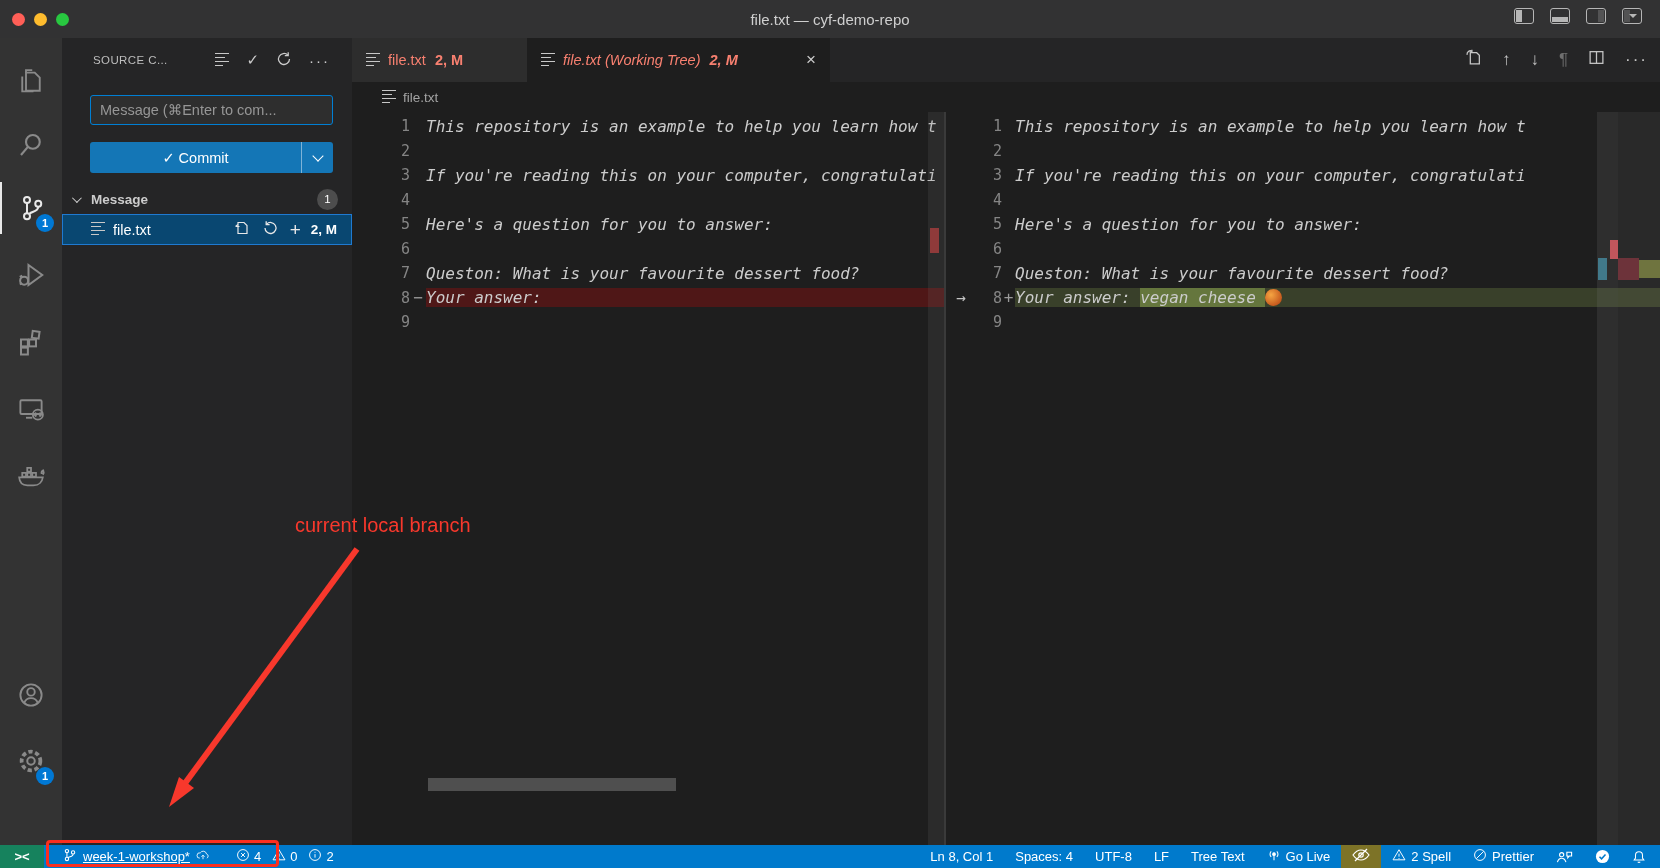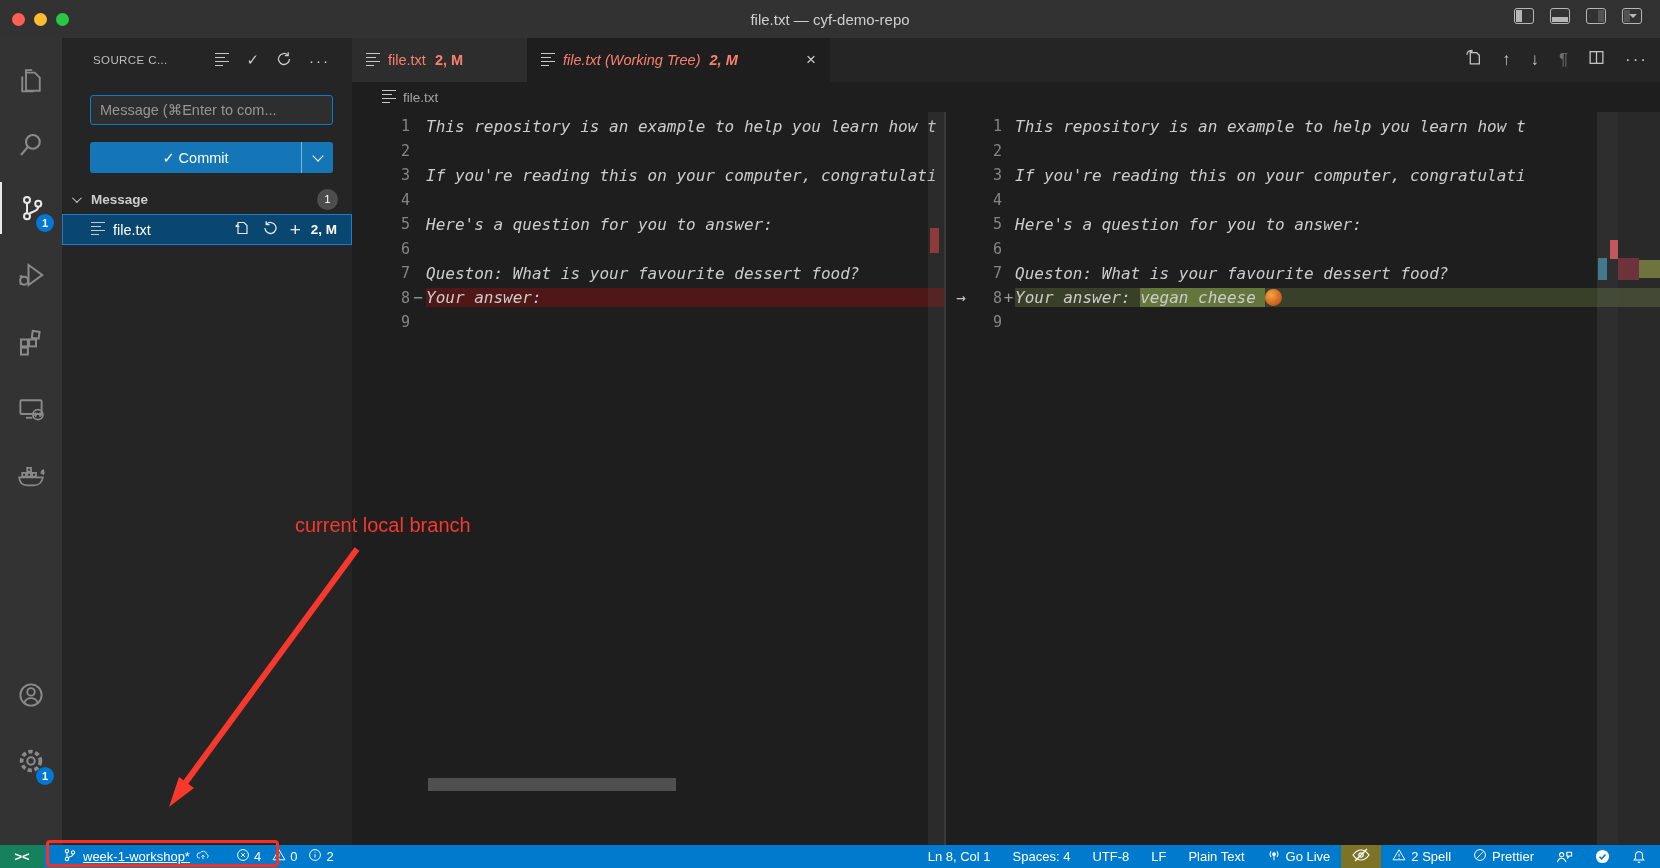--- a/index.html
+++ b/index.html
@@ -480,21 +480,21 @@
       <div class="sb-item">
           <span>Spaces: 4</span>
         </div>
       <div class="sb-item">
           <span>UTF-8</span>
         </div>
       <div class="sb-item">
           <span>LF</span>
         </div>
       <div class="sb-item">
-          <span>Plain Text</span>
+          <span>Tree Text</span>
         </div>
       <div class="sb-item">
         <span><svg viewBox="0 0 16 16" fill="none" stroke="currentColor" stroke-width="1.2">
               <circle cx="8" cy="7" r="1.5" fill="currentColor"></circle>
               <path d="M4.8 10.2a4.5 4.5 0 0 1 0-6.4M11.2 3.8a4.5 4.5 0 0 1 0 6.4"></path>
               <path d="M8 9v5"></path>
             </svg></span>
         <span>Go Live</span>
       </div>
       <div class="sb-item" id="sb-eyeoff">

